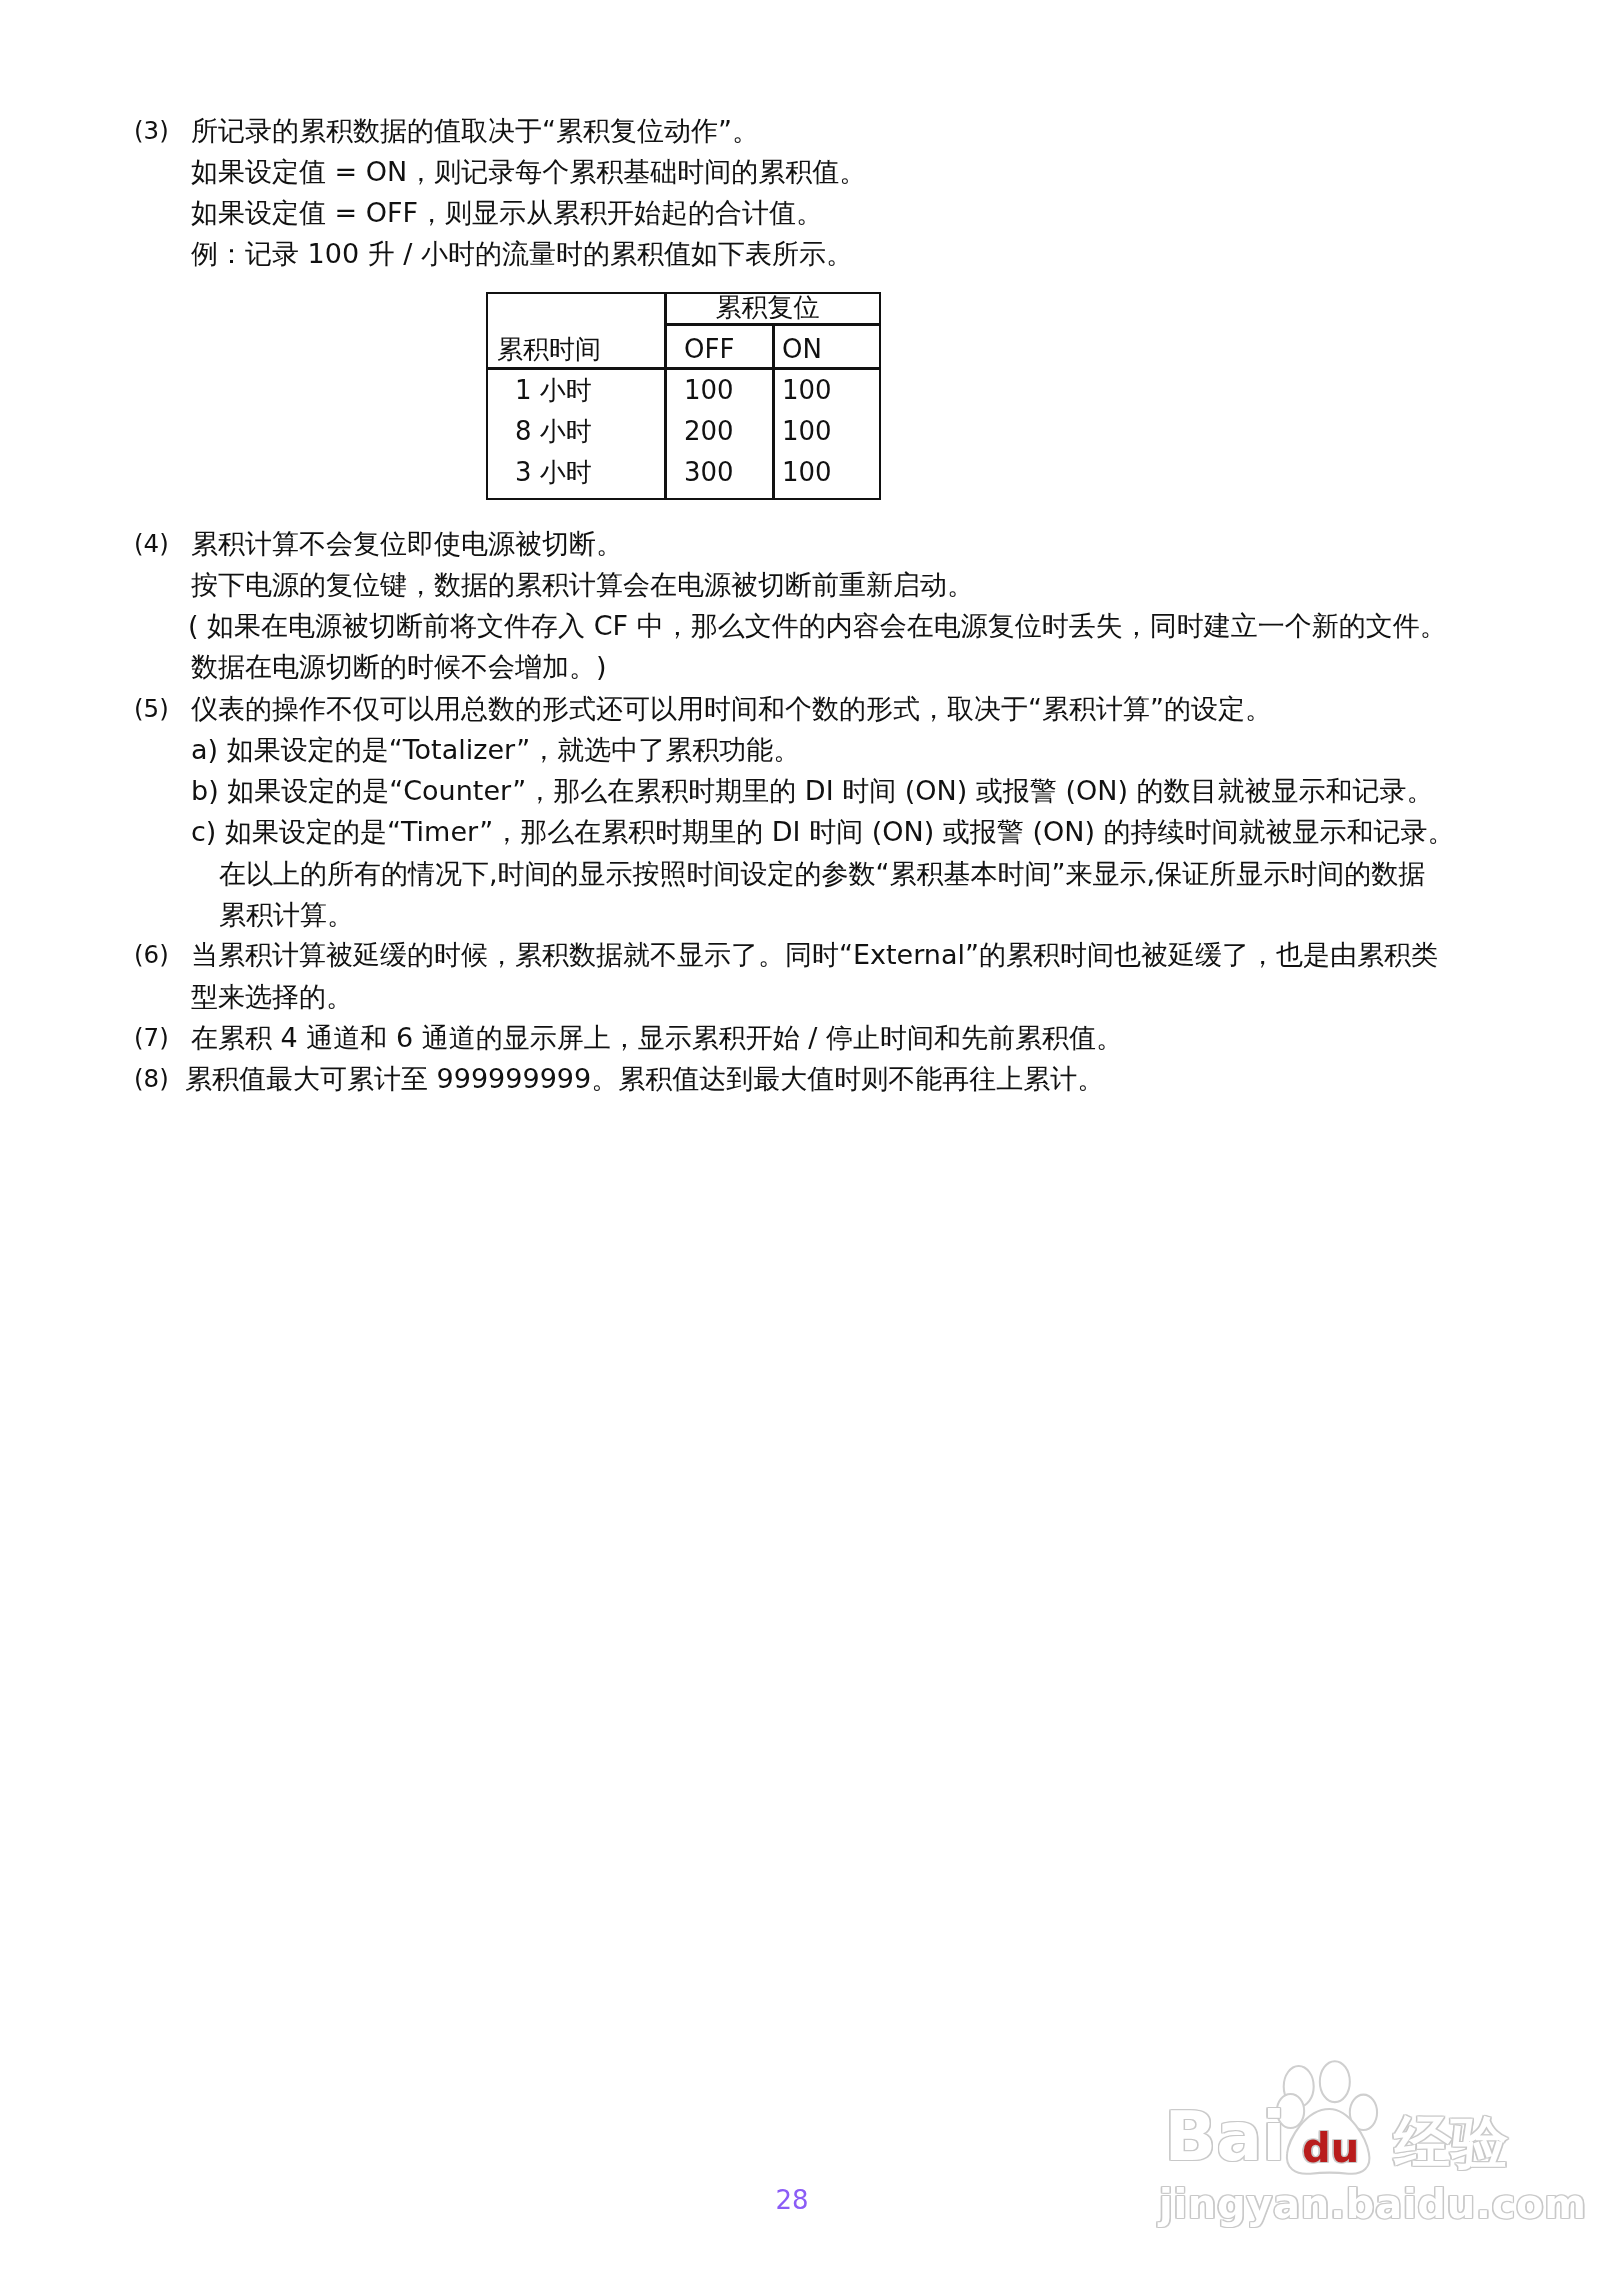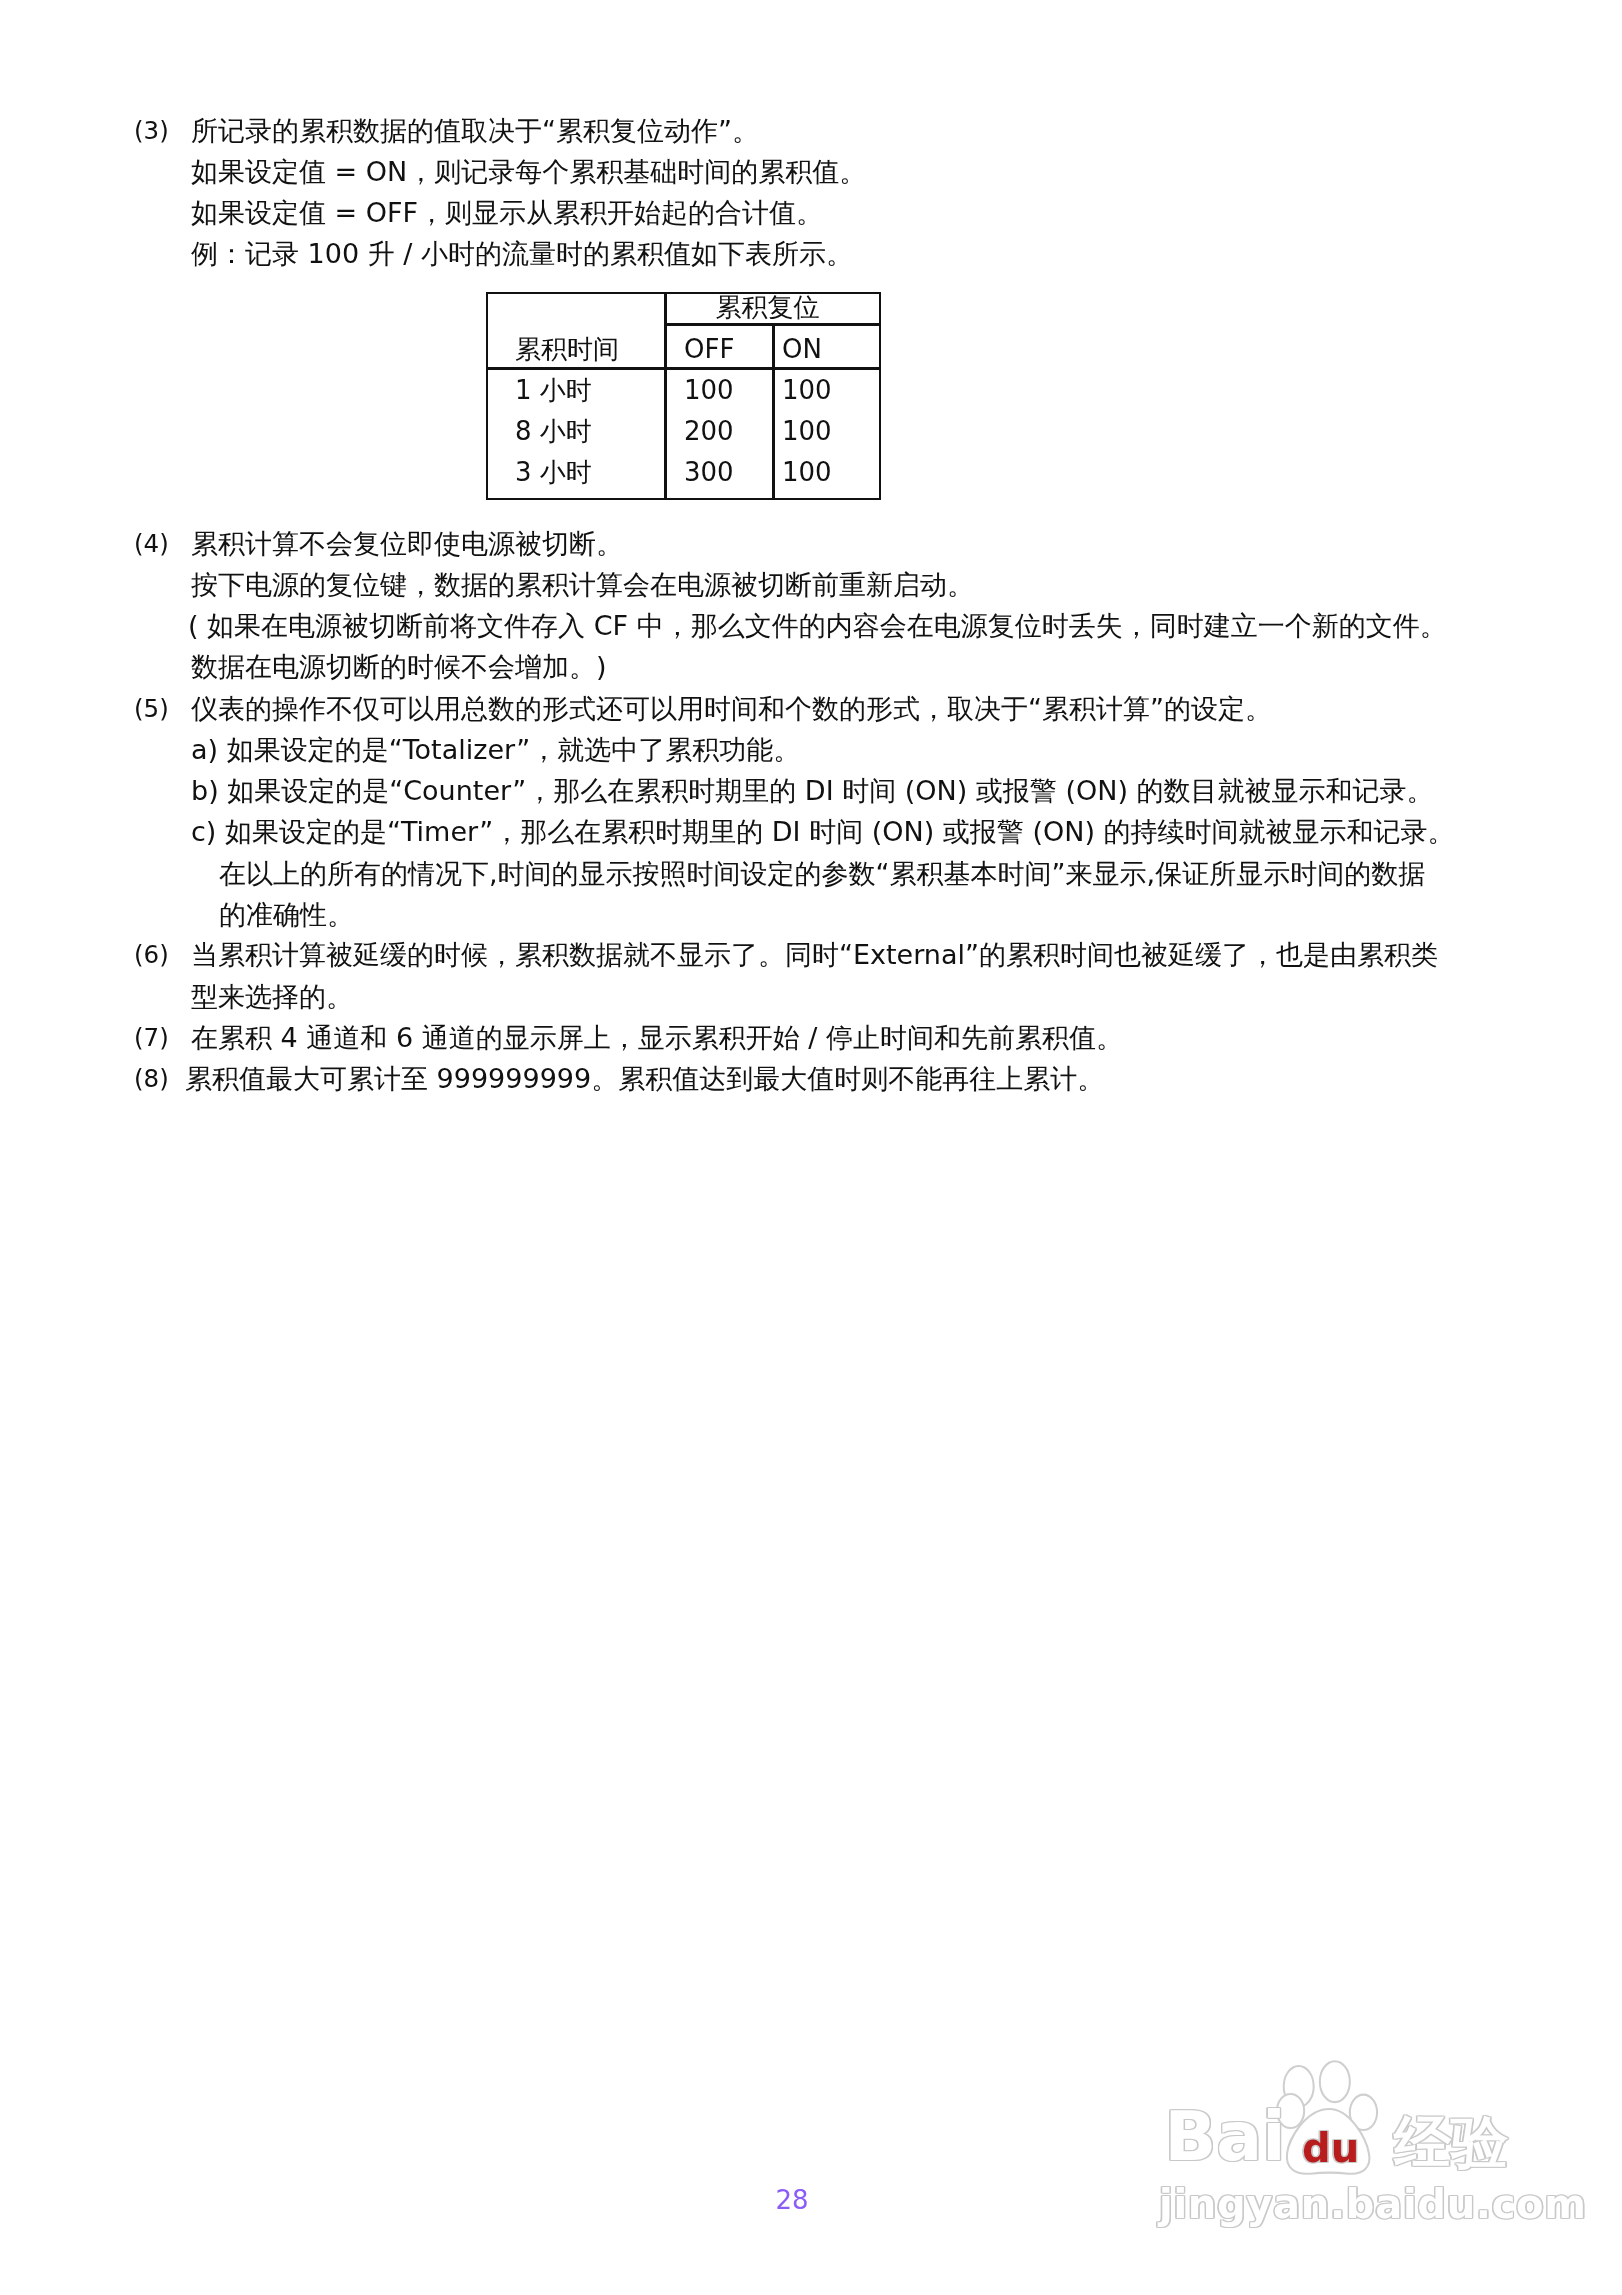--- a/index.html
+++ b/index.html
@@ -47,21 +47,21 @@
 
 <div class="tbl">
   <div class="hline" style="left:177px; right:0; top:29px"></div>
   <div class="hline" style="left:0; right:0; top:73px"></div>
   <div class="vline" style="left:176px; top:0; bottom:0"></div>
   <div class="vline" style="left:284px; top:29px; bottom:0"></div>
   <div class="hline" style="left:0; width:179px; top:29px; background:transparent"></div>
 
   <div class="cell" style="left:179px; width:201px; top:-6.8px; text-align:center">累积复位</div>
 
-  <div class="cell" style="left:27px; top:35px">累积时间</div>
+  <div class="cell" style="left:9px; top:35px">累积时间</div>
   <div class="cell" style="left:196px; top:35px">OFF</div>
   <div class="cell" style="left:294px; top:35px">ON</div>
 
   <div class="cell" style="left:27px; top:76px">1 小时</div>
   <div class="cell" style="left:196px; top:76px">100</div>
   <div class="cell" style="left:294px; top:76px">100</div>
 
   <div class="cell" style="left:27px; top:117px">8 小时</div>
   <div class="cell" style="left:196px; top:117px">200</div>
   <div class="cell" style="left:294px; top:117px">100</div>
@@ -79,21 +79,21 @@
   <div class="line" style="left:191px; top:646px">数据在电源切断的时候不会增加。)</div>
 </div>
 
 <div>
   <span class="num" style="top:688px">(5)</span>
   <div class="line" style="left:191px; top:688px">仪表的操作不仅可以用总数的形式还可以用时间和个数的形式，取决于“累积计算”的设定。</div>
   <div class="line" style="left:191px; top:729px">a) 如果设定的是“Totalizer”，就选中了累积功能。</div>
   <div class="line" style="left:191px; top:770px">b) 如果设定的是“Counter”，那么在累积时期里的 DI 时间 (ON) 或报警 (ON) 的数目就被显示和记录。</div>
   <div class="line" style="left:191px; top:811px">c) 如果设定的是“Timer”，那么在累积时期里的 DI 时间 (ON) 或报警 (ON) 的持续时间就被显示和记录。</div>
   <div class="line" style="left:219px; top:853px">在以上的所有的情况下,时间的显示按照时间设定的参数“累积基本时间”来显示,保证所显示时间的数据</div>
-  <div class="line" style="left:219px; top:894px">的准确性。</div>
+  <div class="line" style="left:219px; top:894px">累积计算。</div>
 </div>
 
 <div>
   <span class="num" style="top:934px">(6)</span>
   <div class="line" style="left:191px; top:934px">当累积计算被延缓的时候，累积数据就不显示了。同时“External”的累积时间也被延缓了，也是由累积类</div>
   <div class="line" style="left:191px; top:976px">型来选择的。</div>
 </div>
 
 <div>
   <span class="num" style="top:1017px">(7)</span>

